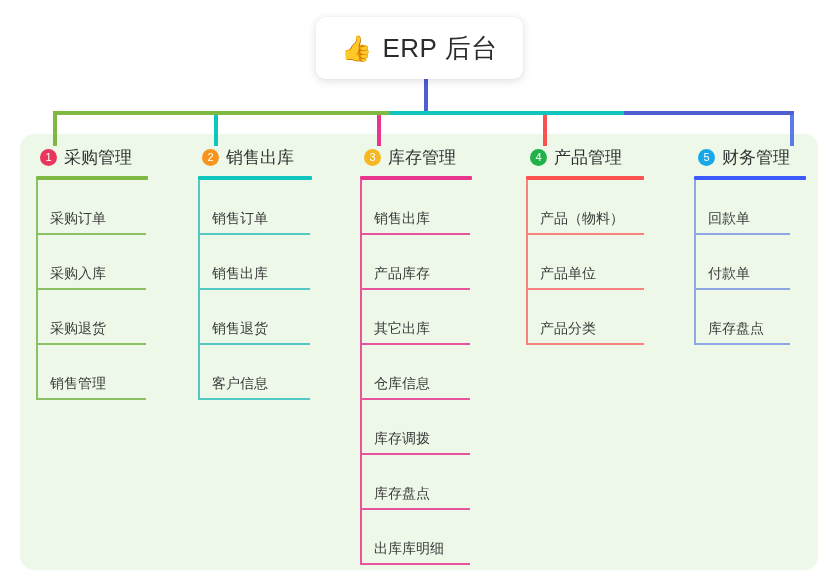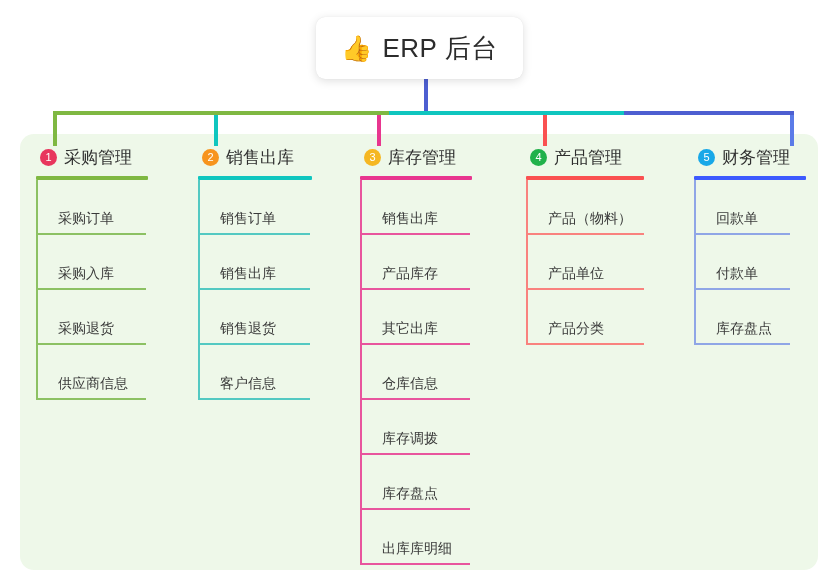--- a/index.html
+++ b/index.html
@@ -71,21 +71,21 @@
   .head-rule{height:4px;border-radius:1px;margin-top:6px;}
 
   
   .spine{position:absolute;top:0;left:0;width:2px;}
 
   .items{position:relative;margin-top:0;}
   .item{
     position:relative;height:55px;
   }
   .item-label{
-    position:absolute;left:22px;bottom:7px;
+    position:absolute;left:14px;bottom:7px;
     font-size:14px;color:#3a3a3a;white-space:nowrap;
   }
   .item-rule{
     position:absolute;left:0;bottom:0;height:2px;
   }
 </style>
 </head>
 <body>
 
 <div id="stage">
@@ -123,21 +123,21 @@
         </div>
         <div class="item">
           <span class="item-label">采购入库</span>
           <div class="item-rule" style="background: rgb(140, 193, 99); width: 110px;"></div>
         </div>
         <div class="item">
           <span class="item-label">采购退货</span>
           <div class="item-rule" style="background: rgb(140, 193, 99); width: 110px;"></div>
         </div>
         <div class="item">
-          <span class="item-label">供应商信息</span>
+          <span class="item-label">销售管理</span>
           <div class="item-rule" style="background: rgb(140, 193, 99); width: 110px;"></div>
         </div>
       </div>
     </div>
   <div class="col col-2">
       <div class="col-head">
         <span class="badge" style="background: rgb(247, 148, 30);">2</span>
         <span class="head-label">销售出库</span>
       </div>
       <div class="head-rule" style="background: rgb(15, 198, 191); width: 114px;"></div>

